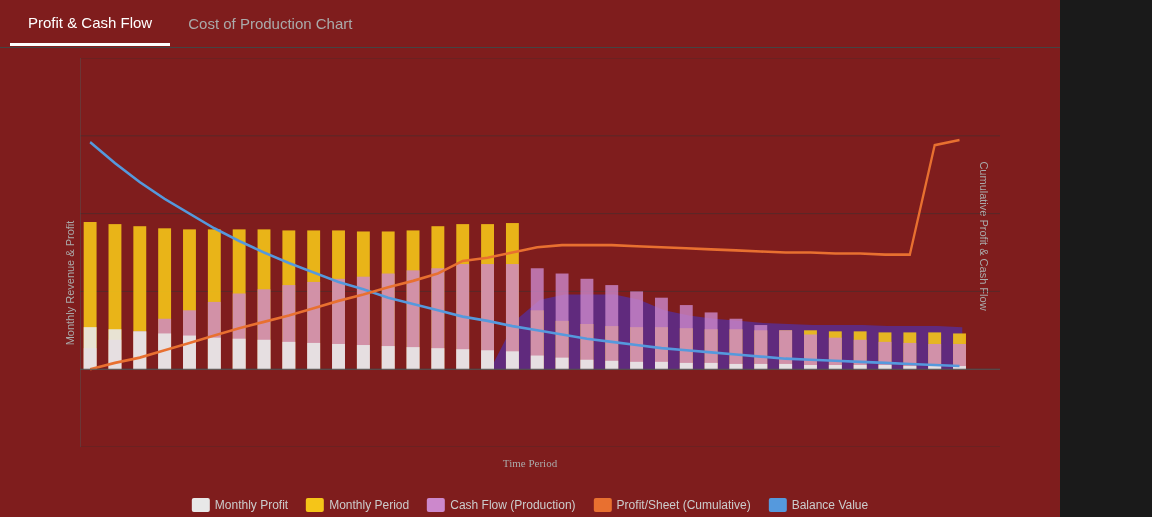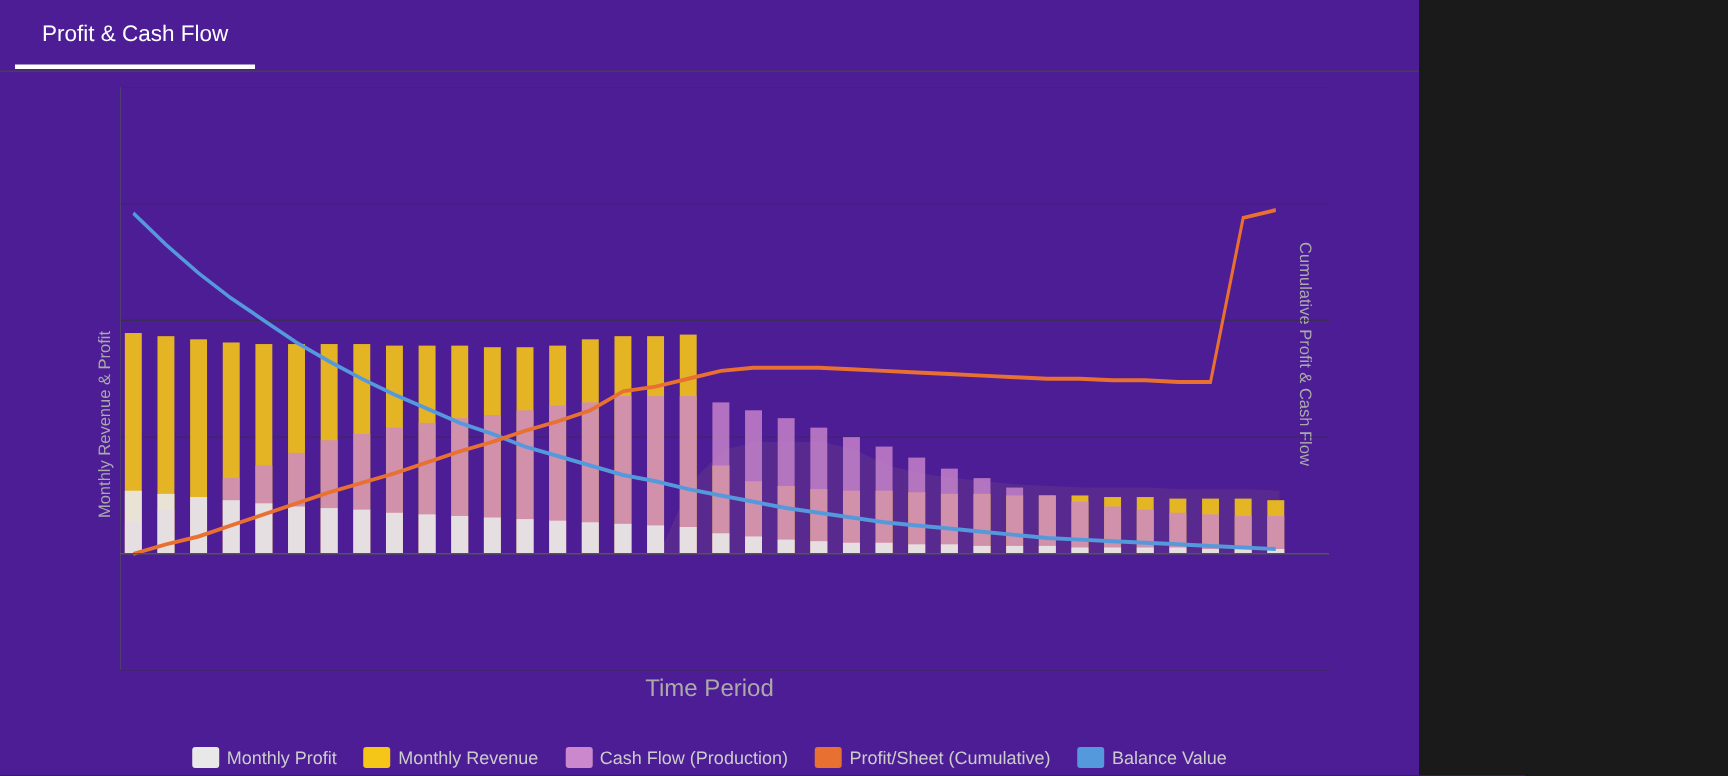--- a/index.html
+++ b/index.html
@@ -5,25 +5,25 @@
     * { box-sizing: border-box; margin: 0; padding: 0; }
     body {
       background: #1a1a1a;
       color: #ccc;
       font-family: Arial, sans-serif;
       width: 1152px;
       height: 517px;
       overflow: hidden;
     }
     .container {
-      width: 946px;
+      width: 1060px;
       height: 517px;
       display: flex;
       flex-direction: column;
-      background: #4c1d95;
+      background: #7f1d1d;
     }
     .tabs {
       display: flex;
       align-items: center;
       border-bottom: 1px solid #444;
       padding: 0 10px;
       height: 48px;
       flex-shrink: 0;
     }
     .tab {
@@ -90,30 +90,32 @@
       width: 18px;
       height: 14px;
       display: inline-block;
       border-radius: 2px;
     }
     .x-axis-label {
       position: absolute;
       bottom: 48px;
       left: 50%;
       transform: translateX(-50%);
-      font-size: 16px;
+      font-size: 11px;
       color: #aaa;
+      font-family: Liberation Serif, serif;
     }
   </style>
 </head>
 <body>
 
 <div class="container">
   <div class="tabs">
     <div class="tab active">Profit &amp; Cash Flow</div>
+    <div class="tab">Cost of Production Chart</div>
   </div>
 
   <div class="chart-area">
     <div class="y-axis-left-label">Monthly Revenue &amp; Profit</div>
     <div class="y-axis-right-label">Cumulative Profit &amp; Cash Flow</div>
 
     <div class="chart-wrapper">
       <svg class="chart-svg" viewBox="0 0 1000 370" preserveAspectRatio="none">
 
         <line x1="0" y1="0" x2="1000" y2="0" stroke="#333" stroke-width="0.5"></line>
@@ -296,21 +298,21 @@
 
     <div class="x-axis-label">Time Period</div>
 
     <div class="legend">
       <div class="legend-item">
         <span class="legend-swatch" style="background:#e8e8e8;"></span>
         <span>Monthly Profit</span>
       </div>
       <div class="legend-item">
         <span class="legend-swatch" style="background:#f5c518;"></span>
-        <span>Monthly Revenue</span>
+        <span>Monthly Period</span>
       </div>
       <div class="legend-item">
         <span class="legend-swatch" style="background:#cc88cc;"></span>
         <span>Cash Flow (Production)</span>
       </div>
       <div class="legend-item">
         <span class="legend-swatch" style="background:#e87030;"></span>
         <span>Profit/Sheet (Cumulative)</span>
       </div>
       <div class="legend-item">

